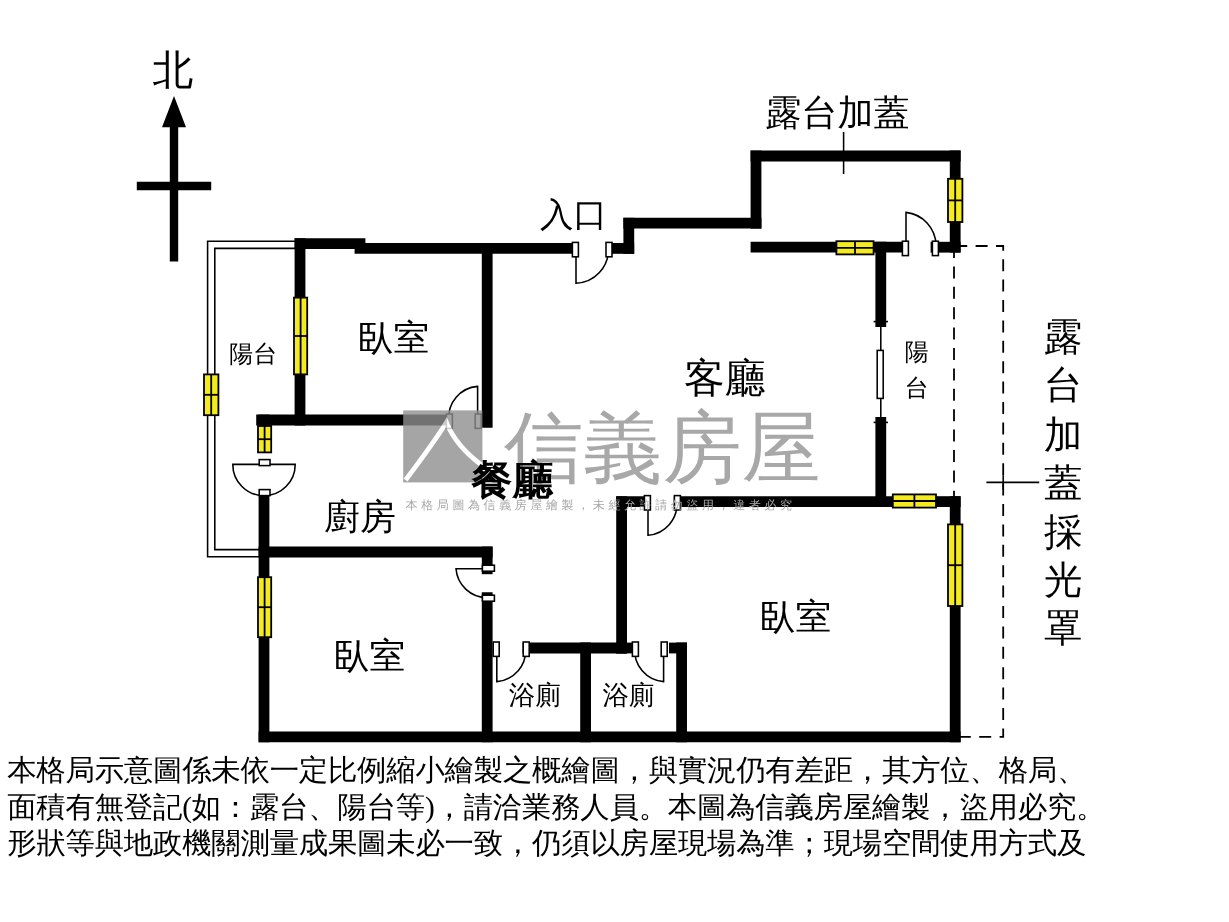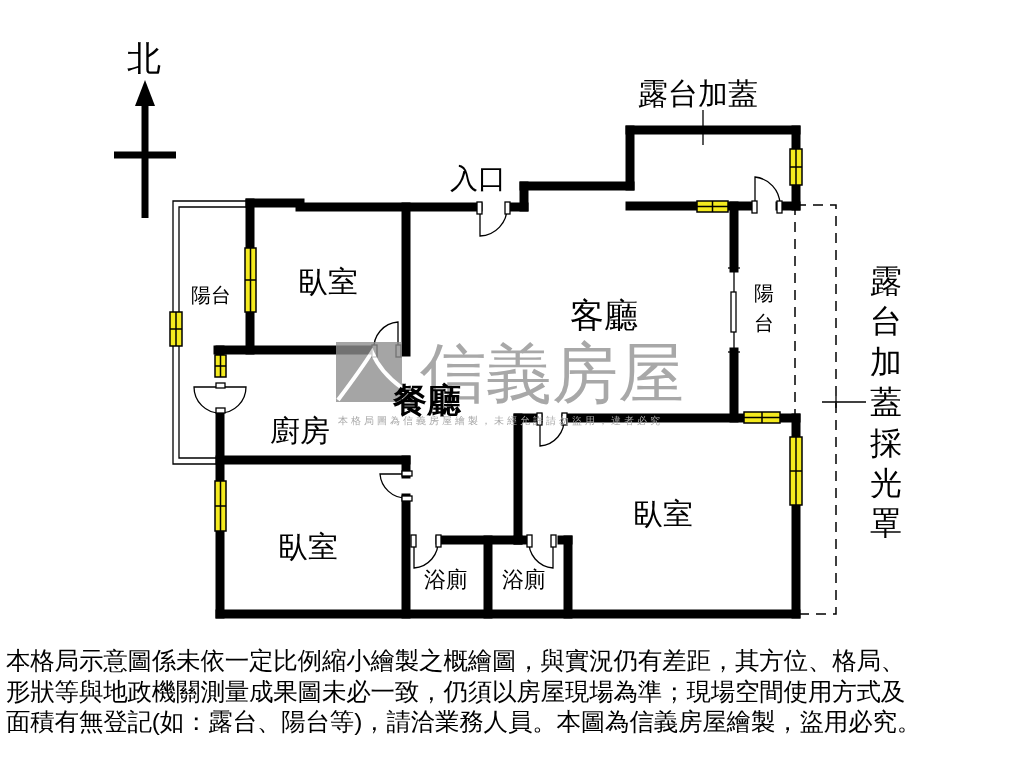--- a/index.html
+++ b/index.html
@@ -1,19 +1,19 @@
 <!DOCTYPE html>
 <html><head>
 <meta charset="utf-8">
 <style>
   html, body { margin:0; padding:0; background:#ffffff; }
   body { width:1024px; height:768px; position:relative; overflow:hidden; font-family:"DejaVu Serif", "Liberation Serif", serif; }
   #plan { position:absolute; left:0; top:0; width:1024px; height:640px; }
   .room-label { font-family:"DejaVu Serif","Liberation Serif",serif; fill:#000; }
-  .disclaimer { position:absolute; left:6px; top:646px; width:1018px; font-family:Liberation Sans, sans-serif; font-size:24.5px; line-height:30.5px; color:#000; white-space:pre; letter-spacing:-0.2px; }
+  .disclaimer { position:absolute; left:6px; top:628px; width:1018px; font-family:Liberation Serif, serif; font-size:24.5px; line-height:30.5px; color:#000; white-space:pre; letter-spacing:-0.2px; }
   .wm-text { fill:#9a9a9a; opacity:0.85; }
 </style>
 </head>
 <body>
 
 <svg id="plan" viewBox="0 0 1024 640" xmlns="http://www.w3.org/2000/svg">
   <defs>
     <g id="winV">
       <rect x="-6" y="0" width="12" height="1" fill="#f4ea1e" stroke="#000" stroke-width="2"></rect>
     </g>
@@ -189,13 +189,13 @@
     <text class="room-label" x="870" y="292">露</text>
     <text class="room-label" x="870" y="332">台</text>
     <text class="room-label" x="870" y="373">加</text>
     <text class="room-label" x="870" y="413">蓋</text>
     <text class="room-label" x="870" y="454">採</text>
     <text class="room-label" x="870" y="494">光</text>
     <text class="room-label" x="870" y="534">罩</text>
   </g>
 </svg>
 
-<div class="disclaimer"><div>本格局示意圖係未依一定比例縮小繪製之概繪圖，與實況仍有差距，其方位、格局、</div><div>形狀等與地政機關測量成果圖未必一致，仍須以房屋現場為準；現場空間使用方式及</div><div>面積有無登記(如：露台、陽台等)，請洽業務人員。本圖為信義房屋繪製，盜用必究。</div></div>
+<div class="disclaimer"><div>本格局示意圖係未依一定比例縮小繪製之概繪圖，與實況仍有差距，其方位、格局、</div><div>面積有無登記(如：露台、陽台等)，請洽業務人員。本圖為信義房屋繪製，盜用必究。</div><div>形狀等與地政機關測量成果圖未必一致，仍須以房屋現場為準；現場空間使用方式及</div></div>
 
 </body></html>

